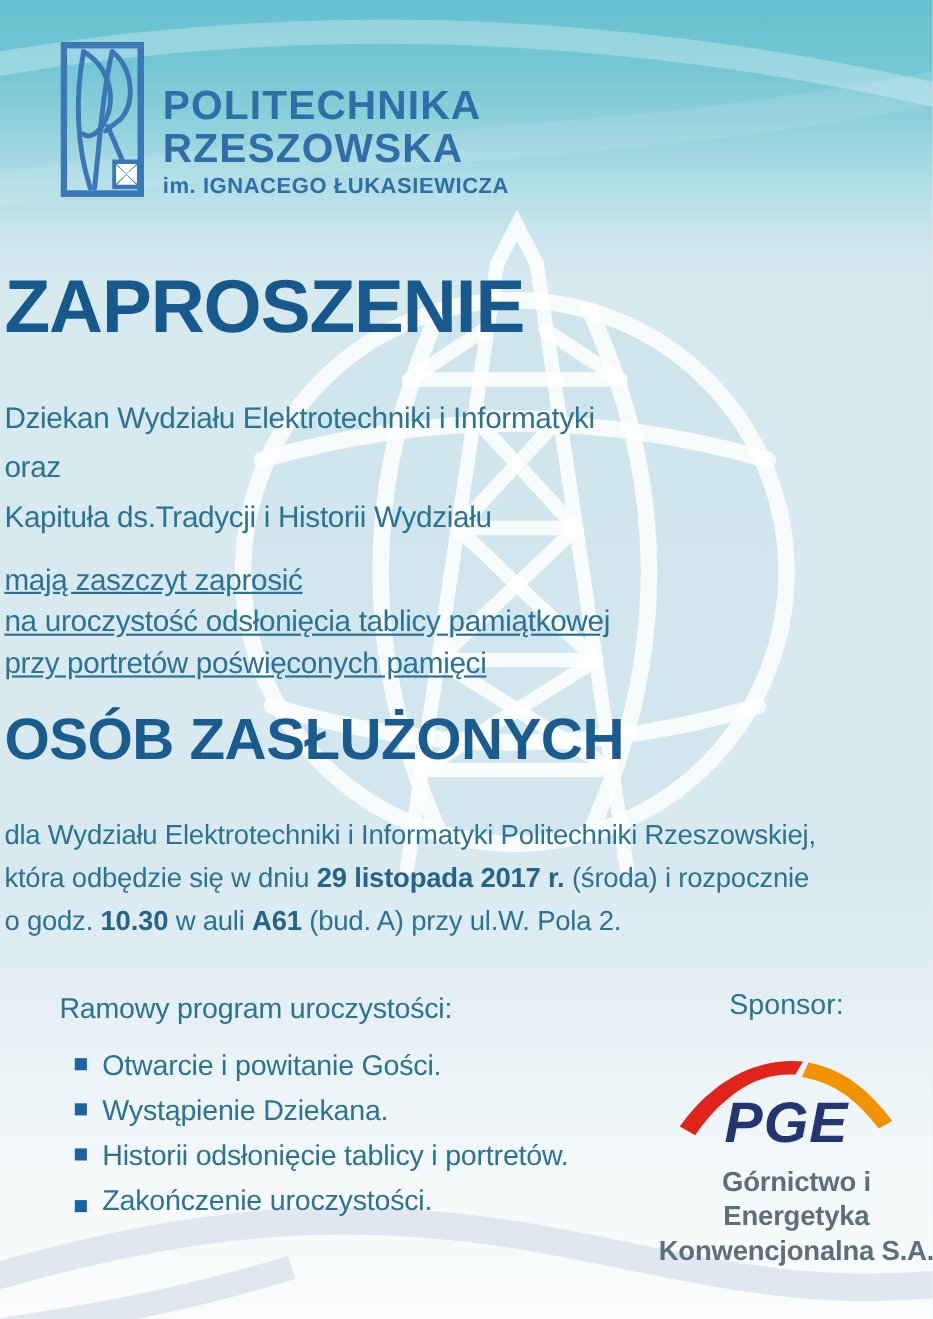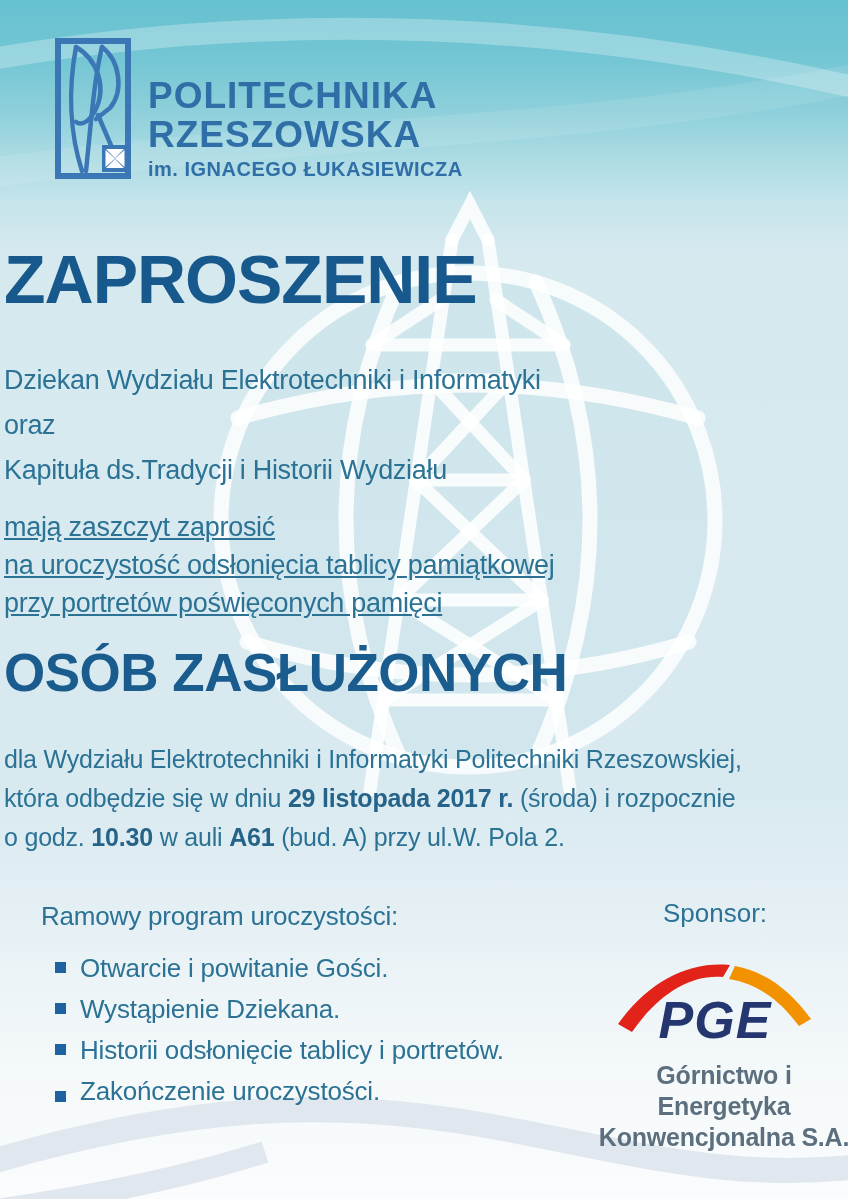--- a/index.html
+++ b/index.html
@@ -20,21 +20,21 @@
   
   .ctext{position:absolute;left:4px;width:100%;text-align:left;z-index:2;}
   .title{top:240px;font-size:68px;font-weight:700;color:#17598c;letter-spacing:-1px;}
   .hosts{top:358px;font-size:27px;font-weight:300;color:#2b7294;line-height:45px;letter-spacing:-.3px;}
   .intro{top:508px;font-size:27px;font-weight:300;color:#2b7294;line-height:38px;letter-spacing:-.3px;text-decoration:underline;}
   .honorees{top:642px;font-size:53px;font-weight:700;color:#1a5c8e;letter-spacing:-.5px;}
   .details{top:740px;font-size:25px;font-weight:300;color:#2b7294;line-height:39px;letter-spacing:-.2px;}
   .details b{font-weight:700;color:#266389;}
 
   
-  .program{position:absolute;left:41px;top:896px;z-index:2;color:#2b7294;}
+  .program{position:absolute;left:54px;top:896px;z-index:2;color:#2b7294;}
   .program .head{font-size:26px;font-weight:300;line-height:40px;margin-bottom:5px;letter-spacing:-.2px;}
   .program ul{list-style:none;margin:12px;padding:0;}
   .program li{display:flex;align-items:flex-start;font-size:26px;font-weight:300;
     line-height:40px;margin-bottom:1px;letter-spacing:-.2px;}
   .program .sq{flex:0 0 auto;width:11px;height:11px;background:#1d63a1;margin:14px 14px 0 2px;}
   .program li.last .sq{margin-top:20px;}
 
   
   .sponsor-label{position:absolute;left:600px;top:898px;width:230px;text-align:center;
     font-size:26px;font-weight:300;color:#2b7294;z-index:2;}

